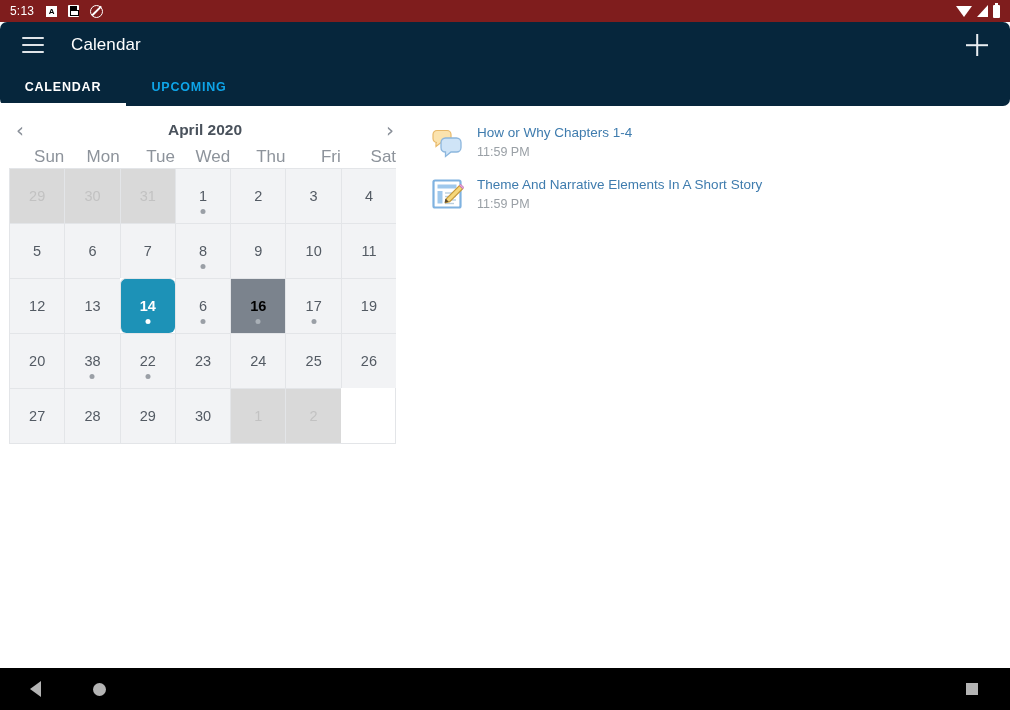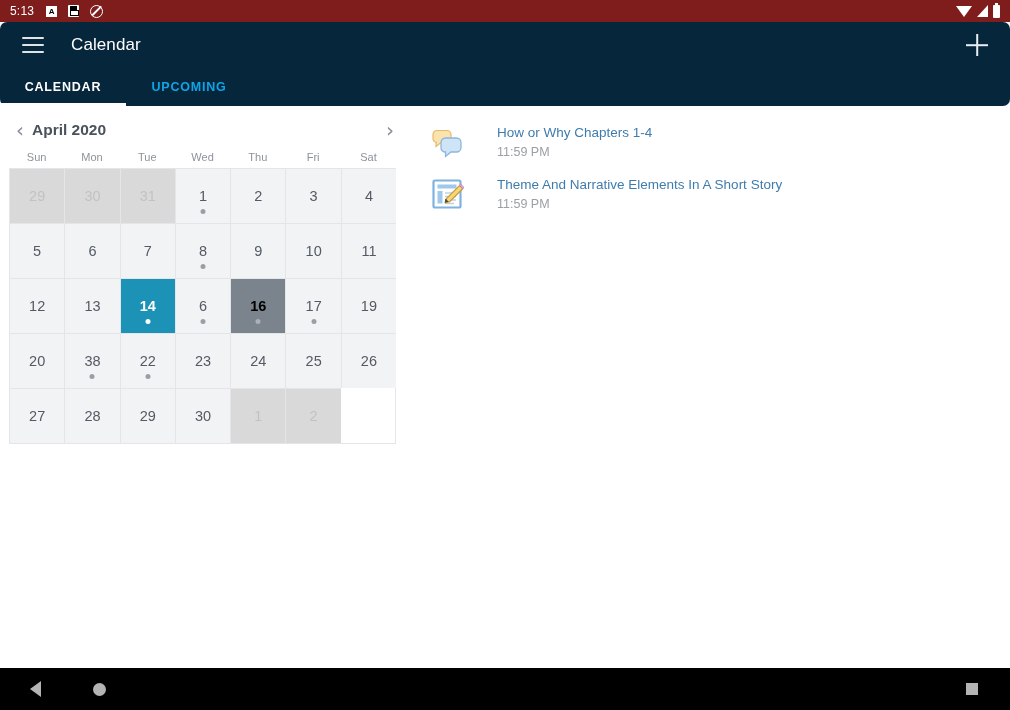--- a/index.html
+++ b/index.html
@@ -74,59 +74,59 @@
   .cal-pane { width: 410px; padding: 0; }
   .cal-header {
     display: flex; align-items: center; height: 32px; margin-top: 8px;
     padding: 0 8px;
   }
   .chev {
     width: 24px; text-align: center; color: #8a9099; font-size: 20px; cursor: pointer;
     line-height: 1; font-family: "DejaVu Sans", sans-serif;
   }
   .cal-month {
-    flex: 1; color: #4a525c; font-size: 15.5px; font-weight: bold;
+    flex: 1; text-align: center; color: #4a525c; font-size: 15.5px; font-weight: bold;
   }
   .weekdays {
     display: grid; grid-template-columns: repeat(7, 55.3px);
     margin-left: 9px; height: 22px; align-items: center;
   }
-  .weekdays div { text-align: center; font-size: 11px; color: #8d939b; }
+  .weekdays div { text-align: right; font-size: 17px; color: #8d939b; }
   .grid {
     margin-left: 9px; width: 387px;
     display: grid; grid-template-columns: repeat(7, 55.3px);
     grid-auto-rows: 55px;
     border: 1px solid #e3e5e8;
     border-left: none; border-top: none;
   }
   .cell {
     border-left: 1px solid #e3e5e8; border-top: 1px solid #e3e5e8;
     background: #f2f3f5;
     display: flex; flex-direction: column; align-items: center; justify-content: center;
     position: relative; cursor: pointer;
   }
   .cell .num { font-size: 14.5px; color: #535a63; }
   .cell.out { background: #d9d9d9; }
   .cell.out .num { color: #c2c2c2; }
-  .cell.selected { background: #1d92b7; }
+  .cell.selected { background: #1d92b7; border-radius: 6px; }
   .cell.selected .num { color: #ffffff; font-weight: bold; }
   .cell.today { background: #7b838d; }
   .cell.today .num { color: #000000; font-weight: bold; }
   .dot {
     width: 5px; height: 5px; border-radius: 50%; background: #9a9fa6;
     position: absolute; bottom: 9px; left: 50%; transform: translateX(-50%);
   }
   .cell.selected .dot { background: #ffffff; }
   .cell.today .dot { background: #a9b0b7; }
 
   
   .events-pane { flex: 1; padding: 10px 0 0 8px; }
   .event-row { display: flex; align-items: flex-start; padding: 7px 0 7px 12px; cursor: pointer; }
   .ev-icon { width: 34px; height: 34px; flex: none; margin-right: 13px; margin-top: 2px; }
-  .ev-text { padding-top: 1px; margin-left: 20px; }
+  .ev-text { padding-top: 1px; }
   .ev-title { font-size: 13.5px; color: #3f7cae; line-height: 18px; }
   .ev-time { font-size: 12.5px; color: #9aa0a6; line-height: 18px; margin-top: 1px; }
 
   
   .navbar {
     height: 42px; width: 100%; background: #000000;
     display: flex; align-items: center; position: relative;
   }
   .nav-back {
     position: absolute; left: 30px;

